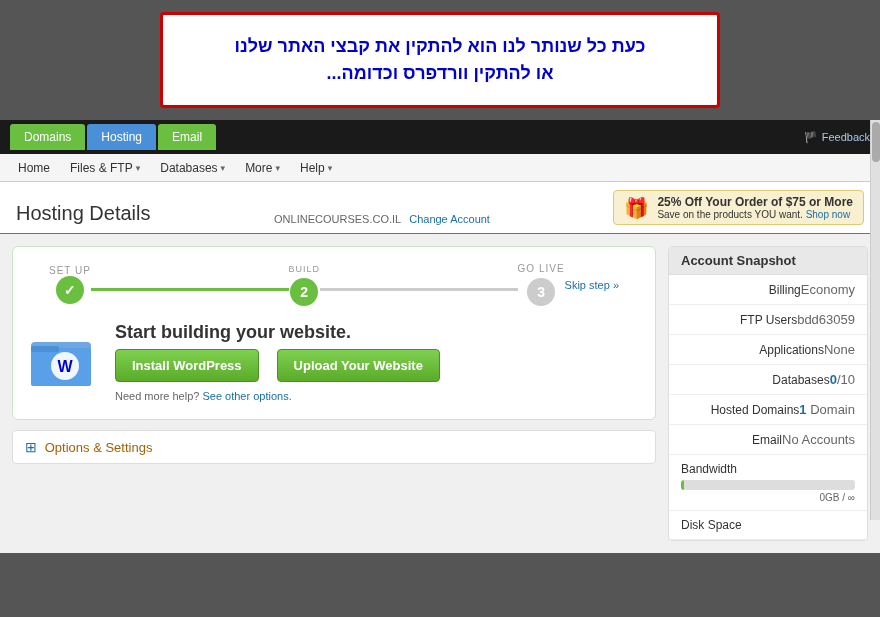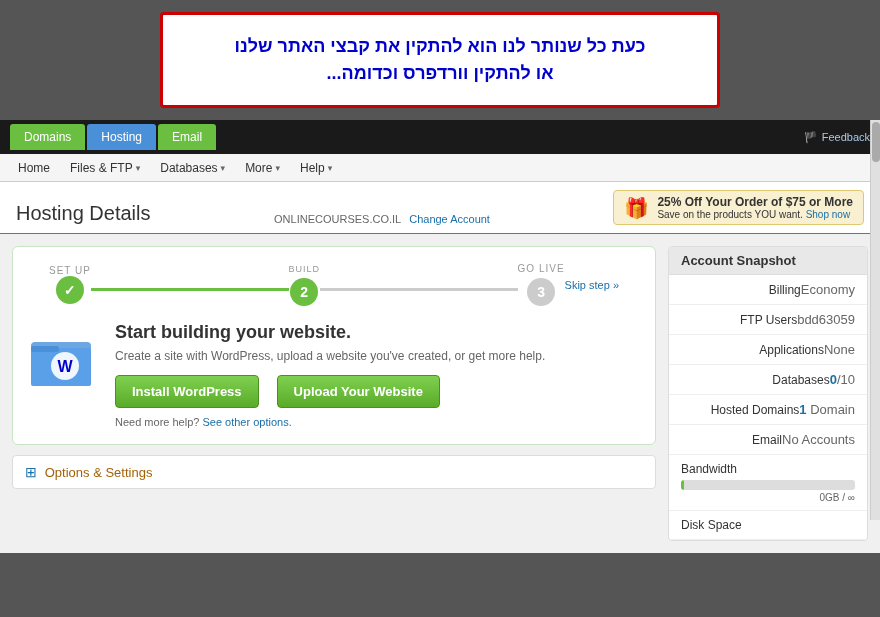--- a/index.html
+++ b/index.html
@@ -425,21 +425,20 @@
               <rect x="2" y="20" width="60" height="44" rx="4" fill="#4a90d9" opacity="0.8"></rect>
               <rect x="2" y="26" width="60" height="38" rx="2" fill="#5aa0e8"></rect>
               <rect x="2" y="24" width="28" height="6" rx="2" fill="#4a90d9"></rect>
 
               <circle cx="36" cy="44" r="14" fill="white" opacity="0.9"></circle>
               <text x="36" y="50" text-anchor="middle" font-size="16" font-weight="bold" fill="#0000cc">W</text>
             </svg>
           </div>
           <div class="build-content">
             <h2>Start building your website.</h2>
-            <p>Create a site with WordPress, upload a website you've created, or get more help.</p>
             <div class="build-buttons">
               <button class="btn-green">Install WordPress</button>
               <button class="btn-green">Upload Your Website</button>
             </div>
             <div class="more-help">
               <span>Need more help?</span>
               <a class="see-options">See other options.</a>
             </div>
           </div>
         </div>

